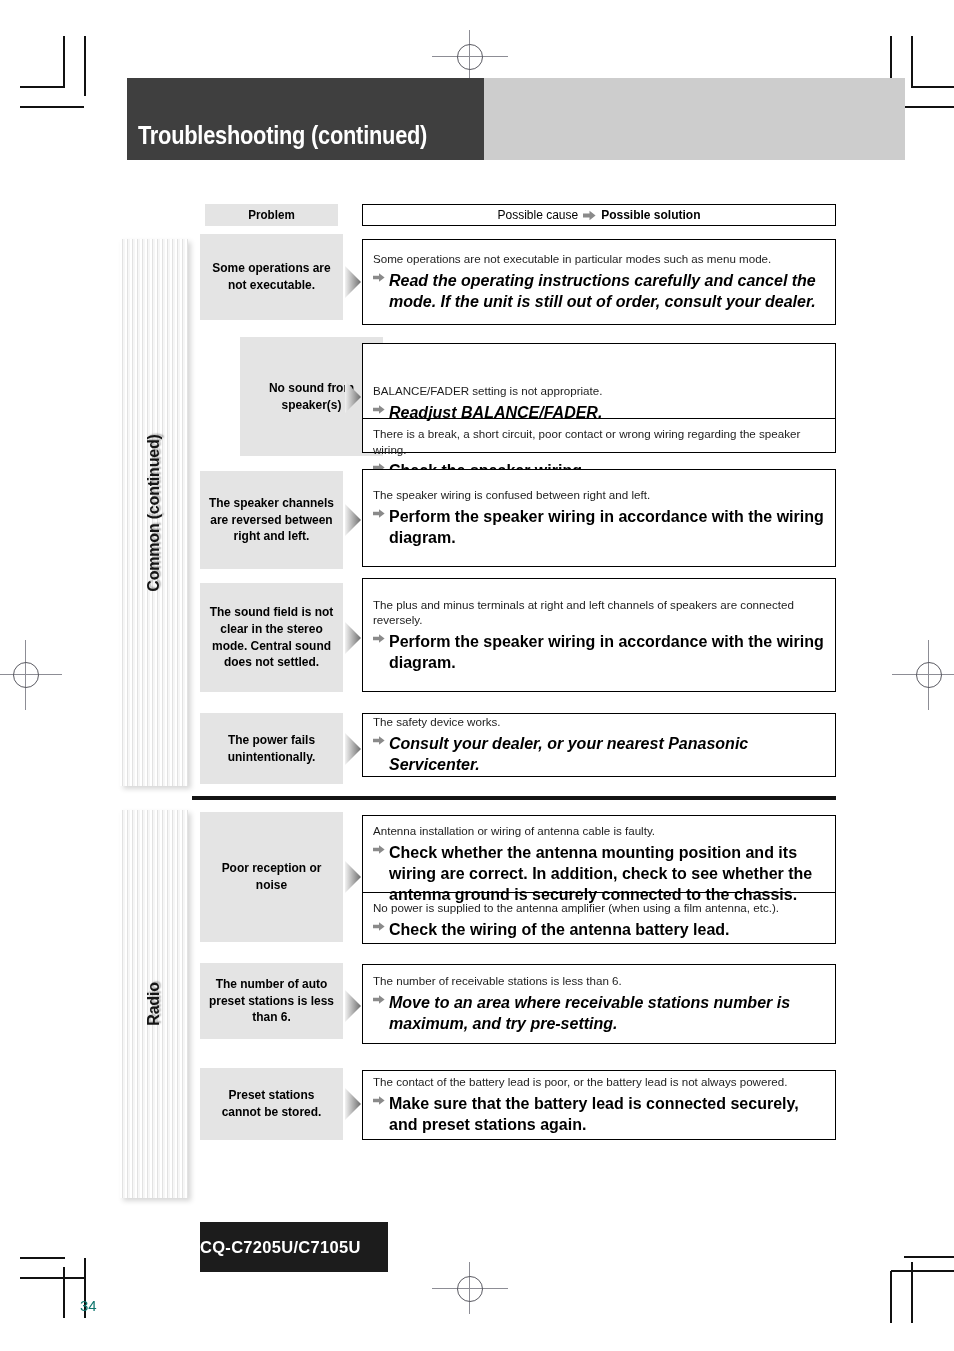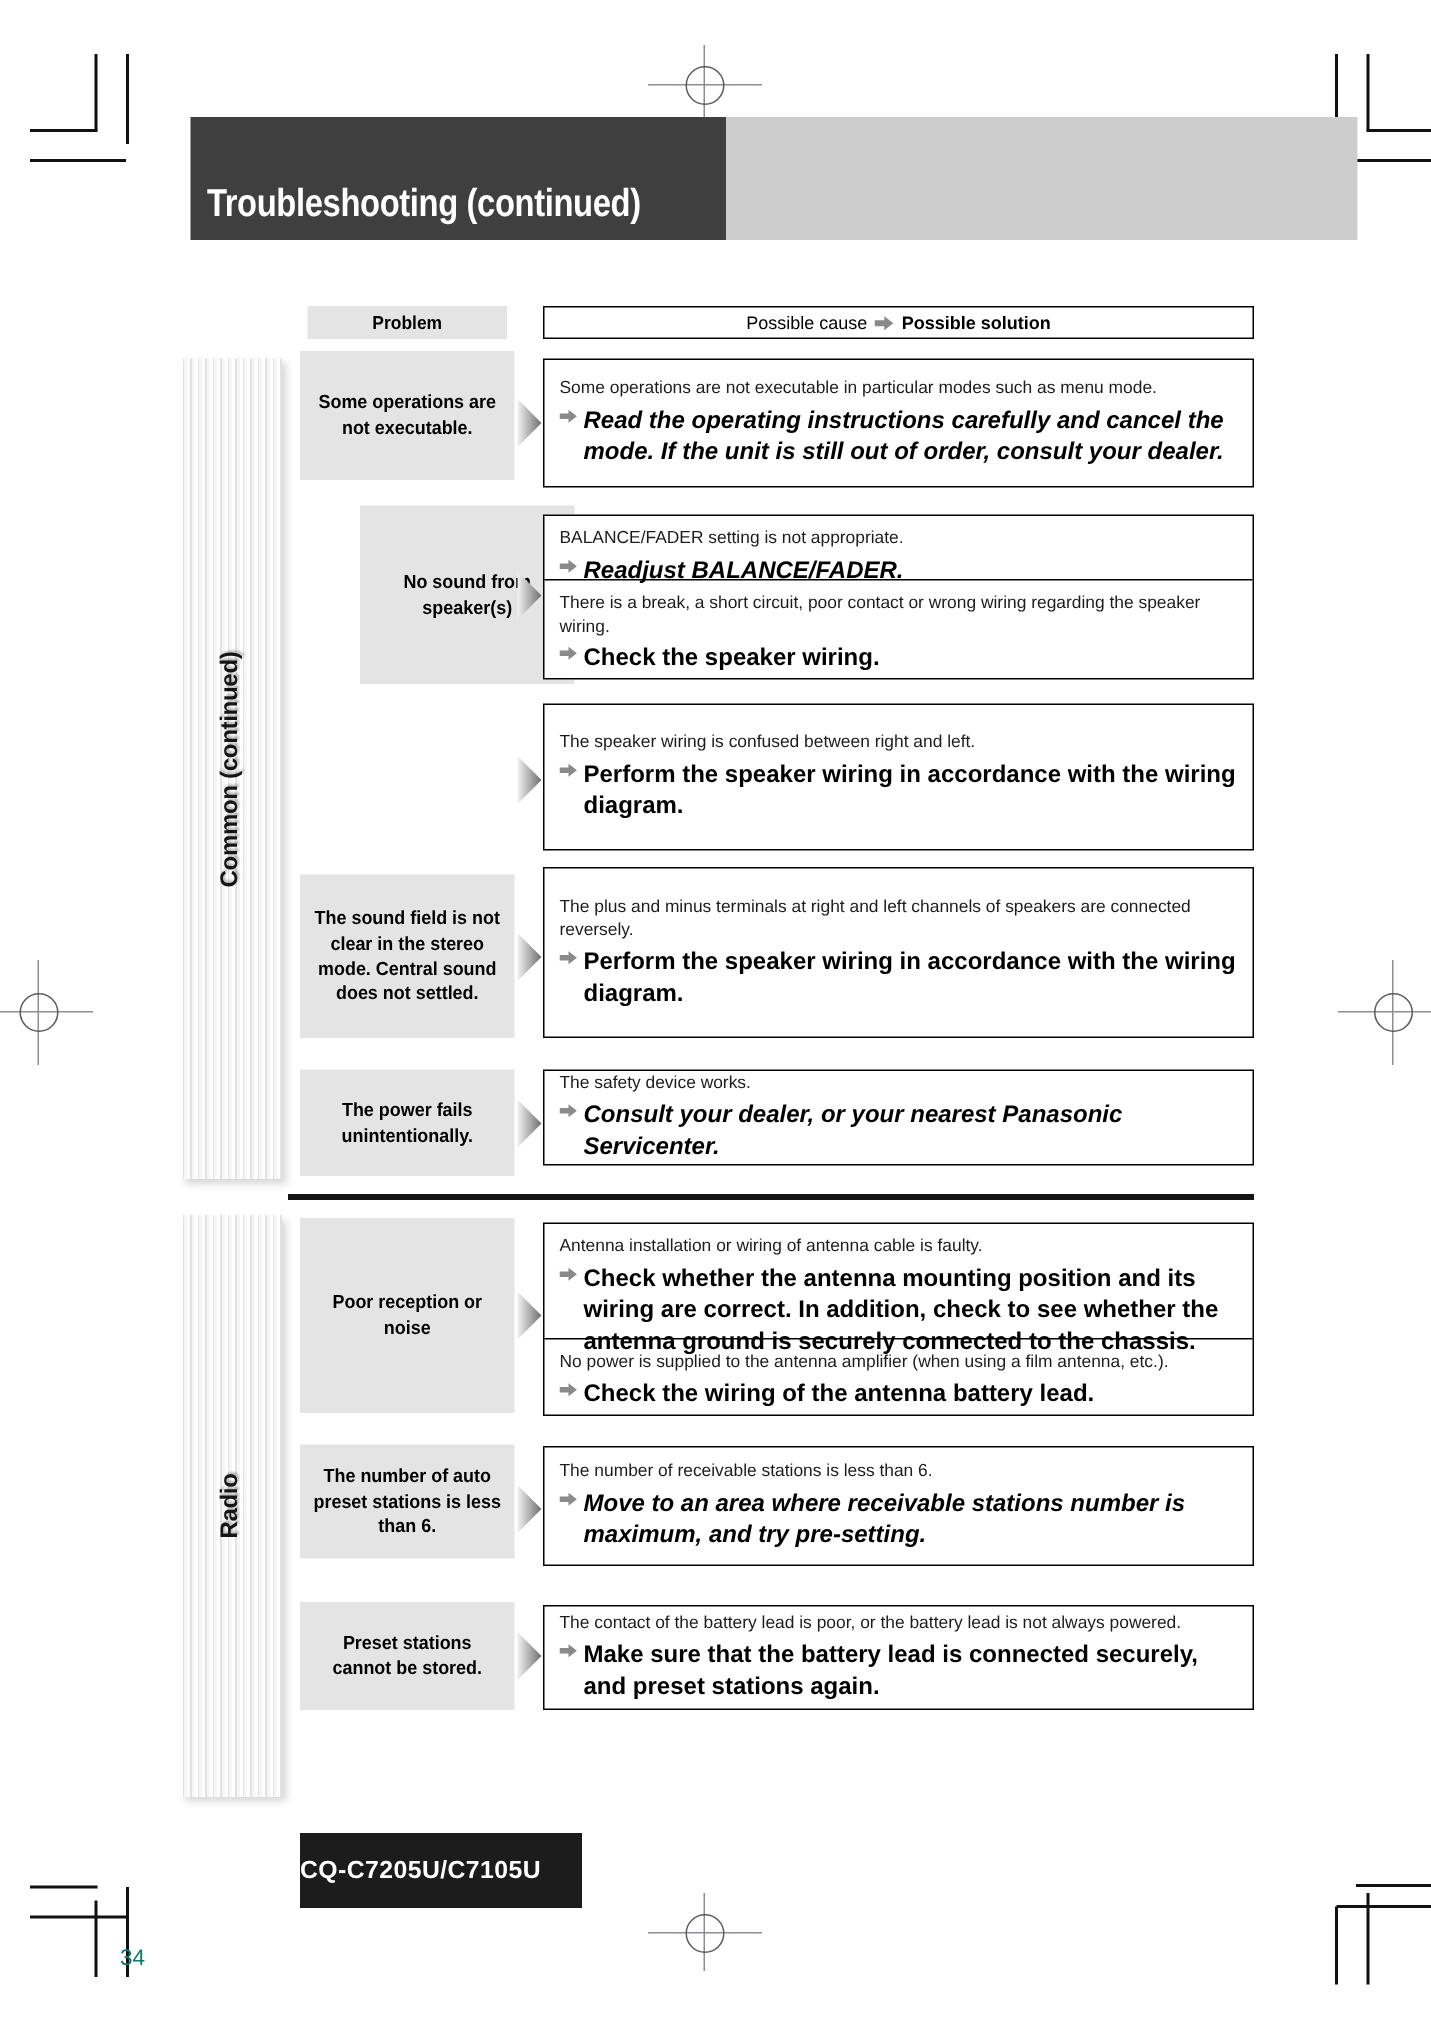--- a/index.html
+++ b/index.html
@@ -308,21 +308,21 @@
         <defs>
           <linearGradient id="g2" x1="0" y1="0" x2="1" y2="0">
             <stop offset="0" stop-color="#f2f2f2"></stop>
             <stop offset="1" stop-color="#6d6d6d"></stop>
           </linearGradient>
         </defs>
         <path d="M2 1 L18 17 L2 33 Z" fill="url(#g2)"></path>
       </svg>
   </div>
   <div class="solution-box" style="top:343px;height:110px;">
-    <div class="sub-cell" style="height:42px;">
+    <div class="sub-cell" style="height:42px;margin-top:32px;">
       <p class="cause">BALANCE/FADER setting is not appropriate.</p>
       <p class="sol italic">
         <span class="arrow">
             <svg width="12" height="11" viewBox="0 0 13 11">
               <path d="M0 3.5 H6.5 V0.8 L12.6 5.5 L6.5 10.2 V7.5 H0 Z" fill="#8a8a8a"></path>
             </svg>
           </span><span>Readjust BALANCE/FADER.</span>
       </p>
     </div>
     <div class="sub-cell">
@@ -330,20 +330,23 @@
       <p class="sol">
         <span class="arrow">
             <svg width="12" height="11" viewBox="0 0 13 11">
               <path d="M0 3.5 H6.5 V0.8 L12.6 5.5 L6.5 10.2 V7.5 H0 Z" fill="#8a8a8a"></path>
             </svg>
           </span><span>Check the speaker wiring.</span>
       </p>
     </div>
   </div>
 
+  <div class="problem-cell" style="top:471px;height:98px;">
+    <span>The speaker channels are reversed between right and left.</span>
+  </div>
   <div class="pointer" style="top:471px;height:98px;">
     <svg width="19" height="34" viewBox="0 0 19 34">
         <defs>
           <linearGradient id="g3" x1="0" y1="0" x2="1" y2="0">
             <stop offset="0" stop-color="#f2f2f2"></stop>
             <stop offset="1" stop-color="#6d6d6d"></stop>
           </linearGradient>
         </defs>
         <path d="M2 1 L18 17 L2 33 Z" fill="url(#g3)"></path>
       </svg>

